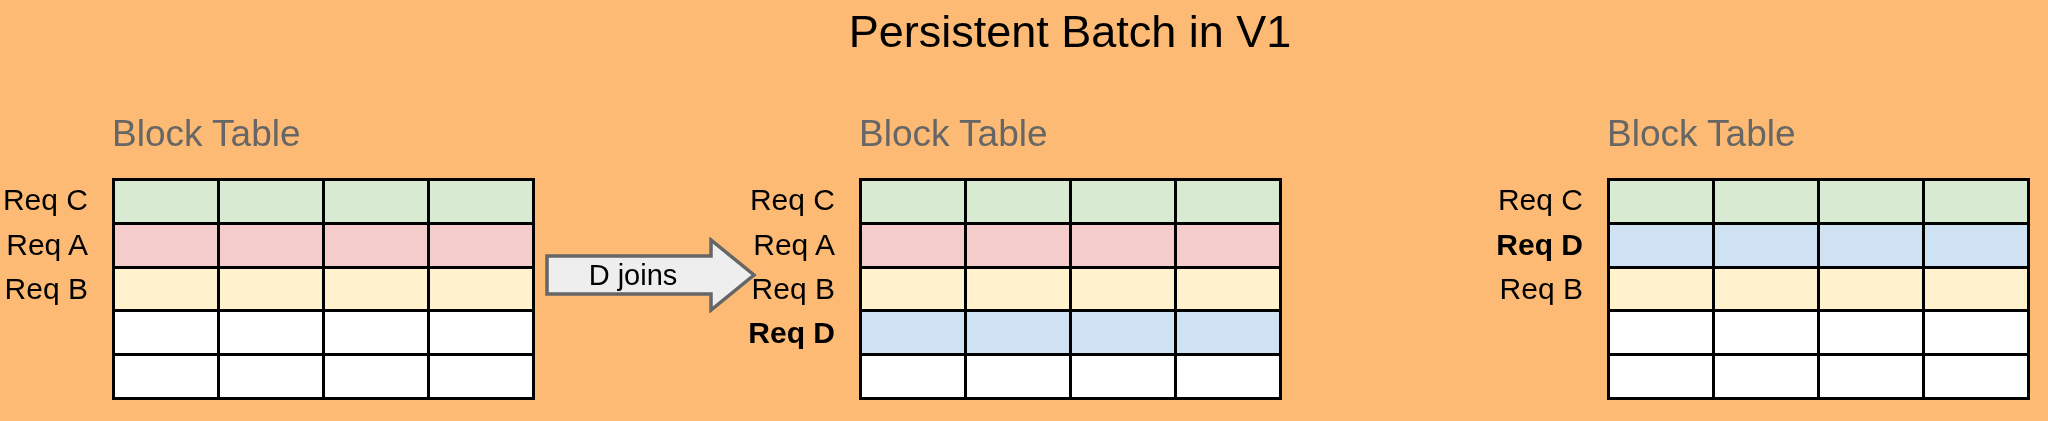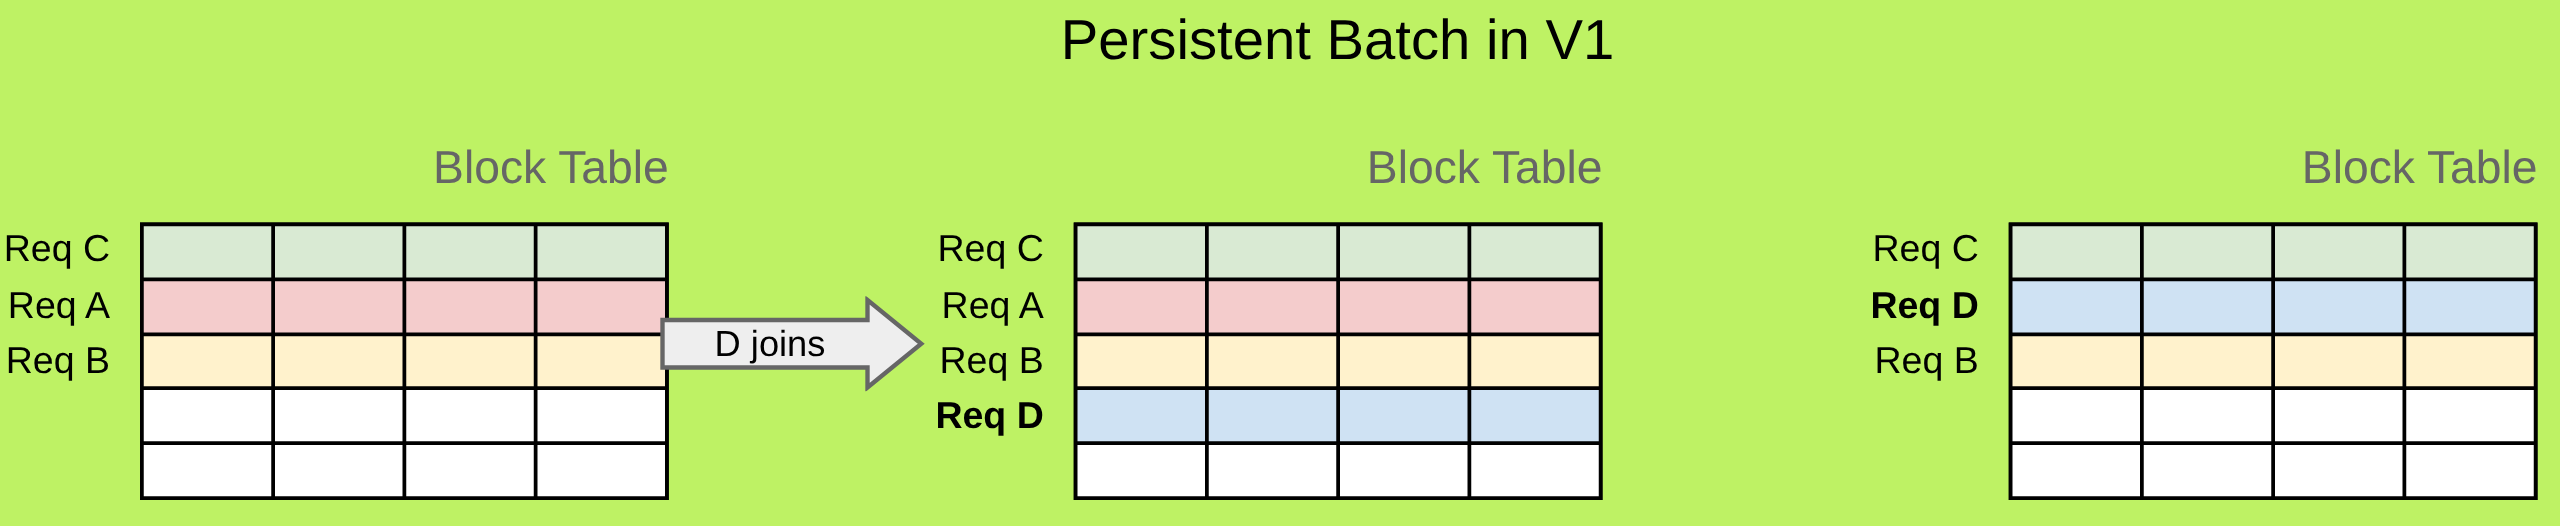--- a/index.html
+++ b/index.html
@@ -2,21 +2,21 @@
 <html><head>
 <meta charset="utf-8">
 <style>
   html, body { margin: 0; padding: 0; }
   body { background: #fff; font-family: "Liberation Sans", sans-serif; }
 
   .canvas {
     position: relative;
     width: 2048px;
     height: 421px;
-    background: #bef264;
+    background: #fdba74;
     overflow: hidden;
   }
 
   .main-title {
     position: absolute;
     top: 6px;
     left: 94px;
     width: 1952px;
     text-align: center;
     font-size: 45px;
@@ -29,21 +29,21 @@
     position: absolute;
     top: 100px;
     width: 423px;
   }
 
   .bt-title {
     width: 423px;
     height: 78px;
     box-sizing: border-box;
     padding-top: 12px;
-    text-align: right;
+    text-align: left;
     font-size: 37px;
     line-height: 44px;
     color: #666666;
     white-space: nowrap;
   }
 
   .labels {
     position: absolute;
     top: 78px;
     left: -172px;
@@ -120,21 +120,21 @@
       <div class="cell" style="background-color: rgb(255, 255, 255);"></div>
       <div class="cell" style="background-color: rgb(255, 255, 255);"></div>
       <div class="cell" style="background-color: rgb(255, 255, 255);"></div>
       <div class="cell" style="background-color: rgb(255, 255, 255);"></div>
       <div class="cell" style="background-color: rgb(255, 255, 255);"></div>
       <div class="cell" style="background-color: rgb(255, 255, 255);"></div>
       <div class="cell" style="background-color: rgb(255, 255, 255);"></div>
     </div>
   </div>
 
-  <div class="arrow" style="left:528px">
+  <div class="arrow" style="left:545px">
     <svg width="212" height="76" viewBox="0 0 212 76">
       <polygon points="2,19 166,19 166,3 209,38 166,73 166,57 2,57" fill="#eeeeee" stroke="#666666" stroke-width="3.5" stroke-linejoin="miter"></polygon>
       <text x="88" y="48" text-anchor="middle">D joins</text>
     </svg>
   </div>
 
   <div class="group" style="left:859px">
     <div class="bt-title">Block Table</div>
     <div class="labels">
       <div class="row-label">Req C</div>

